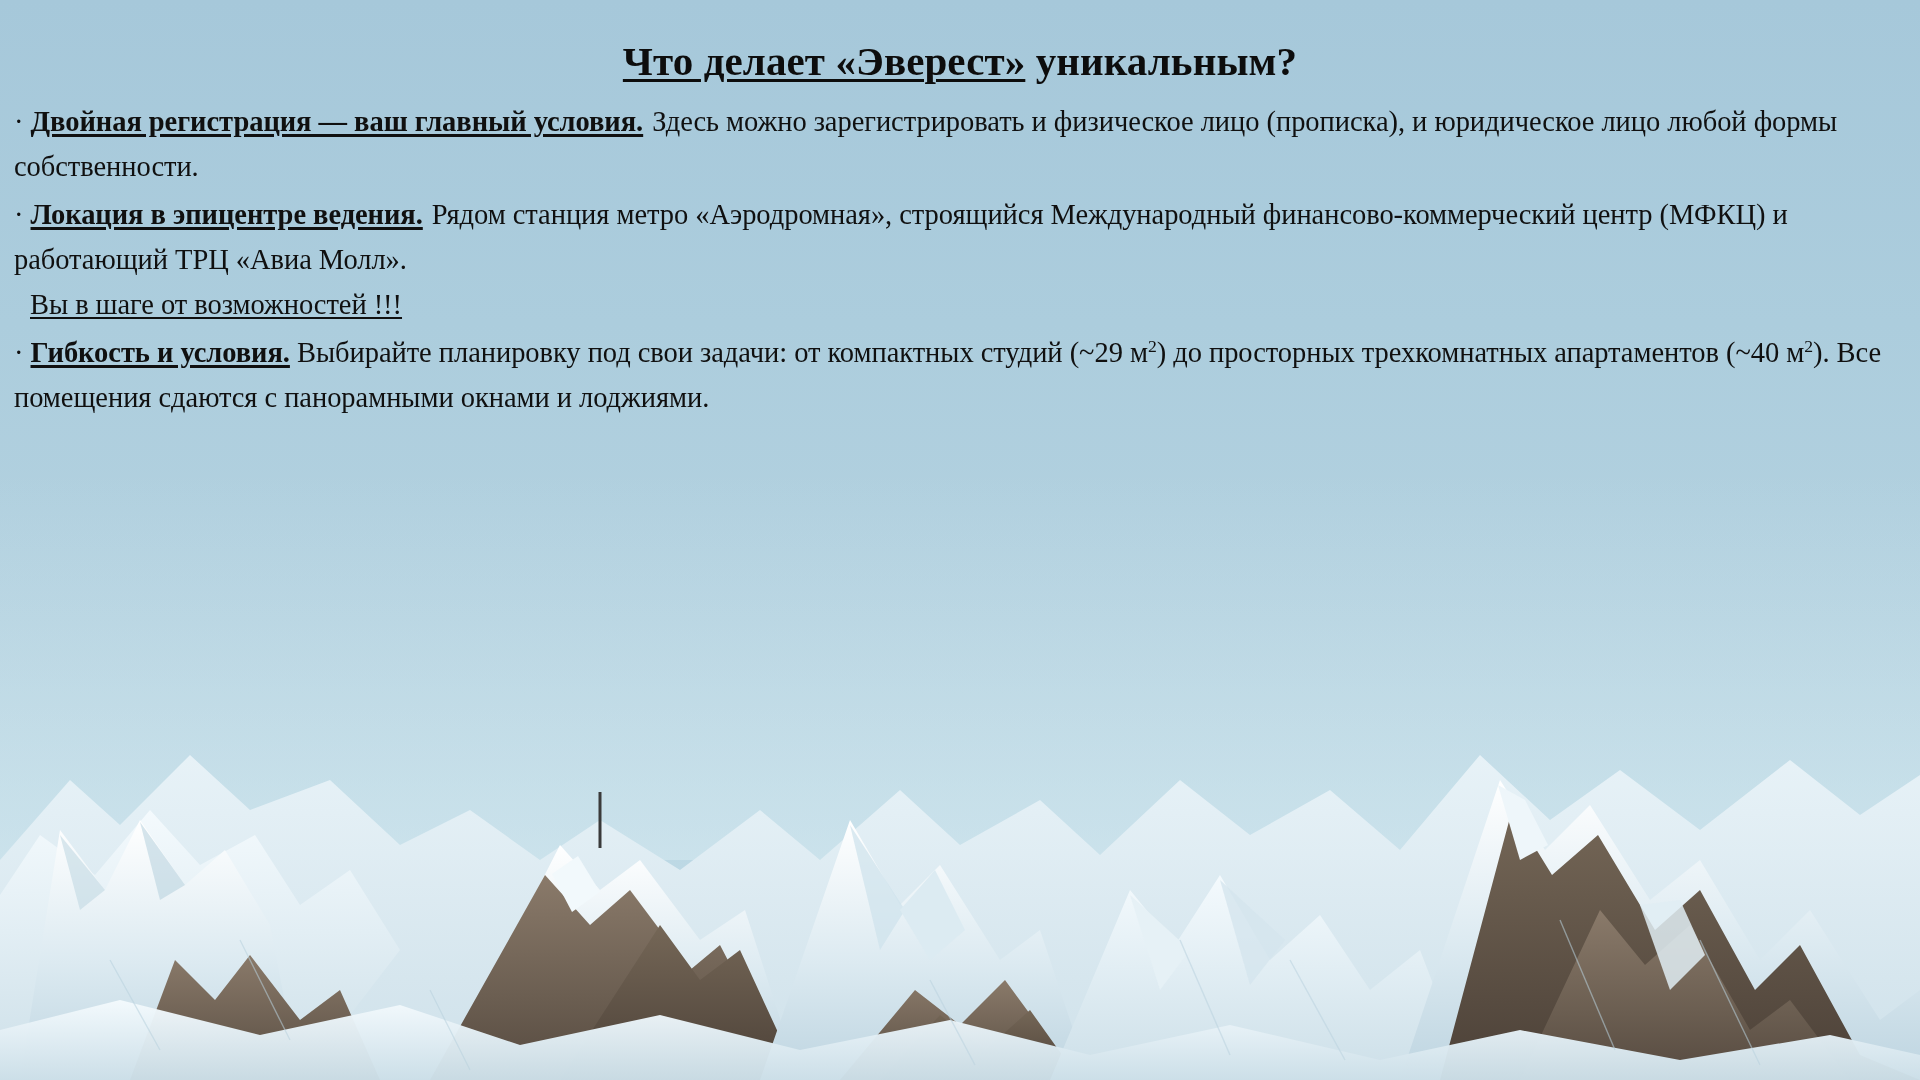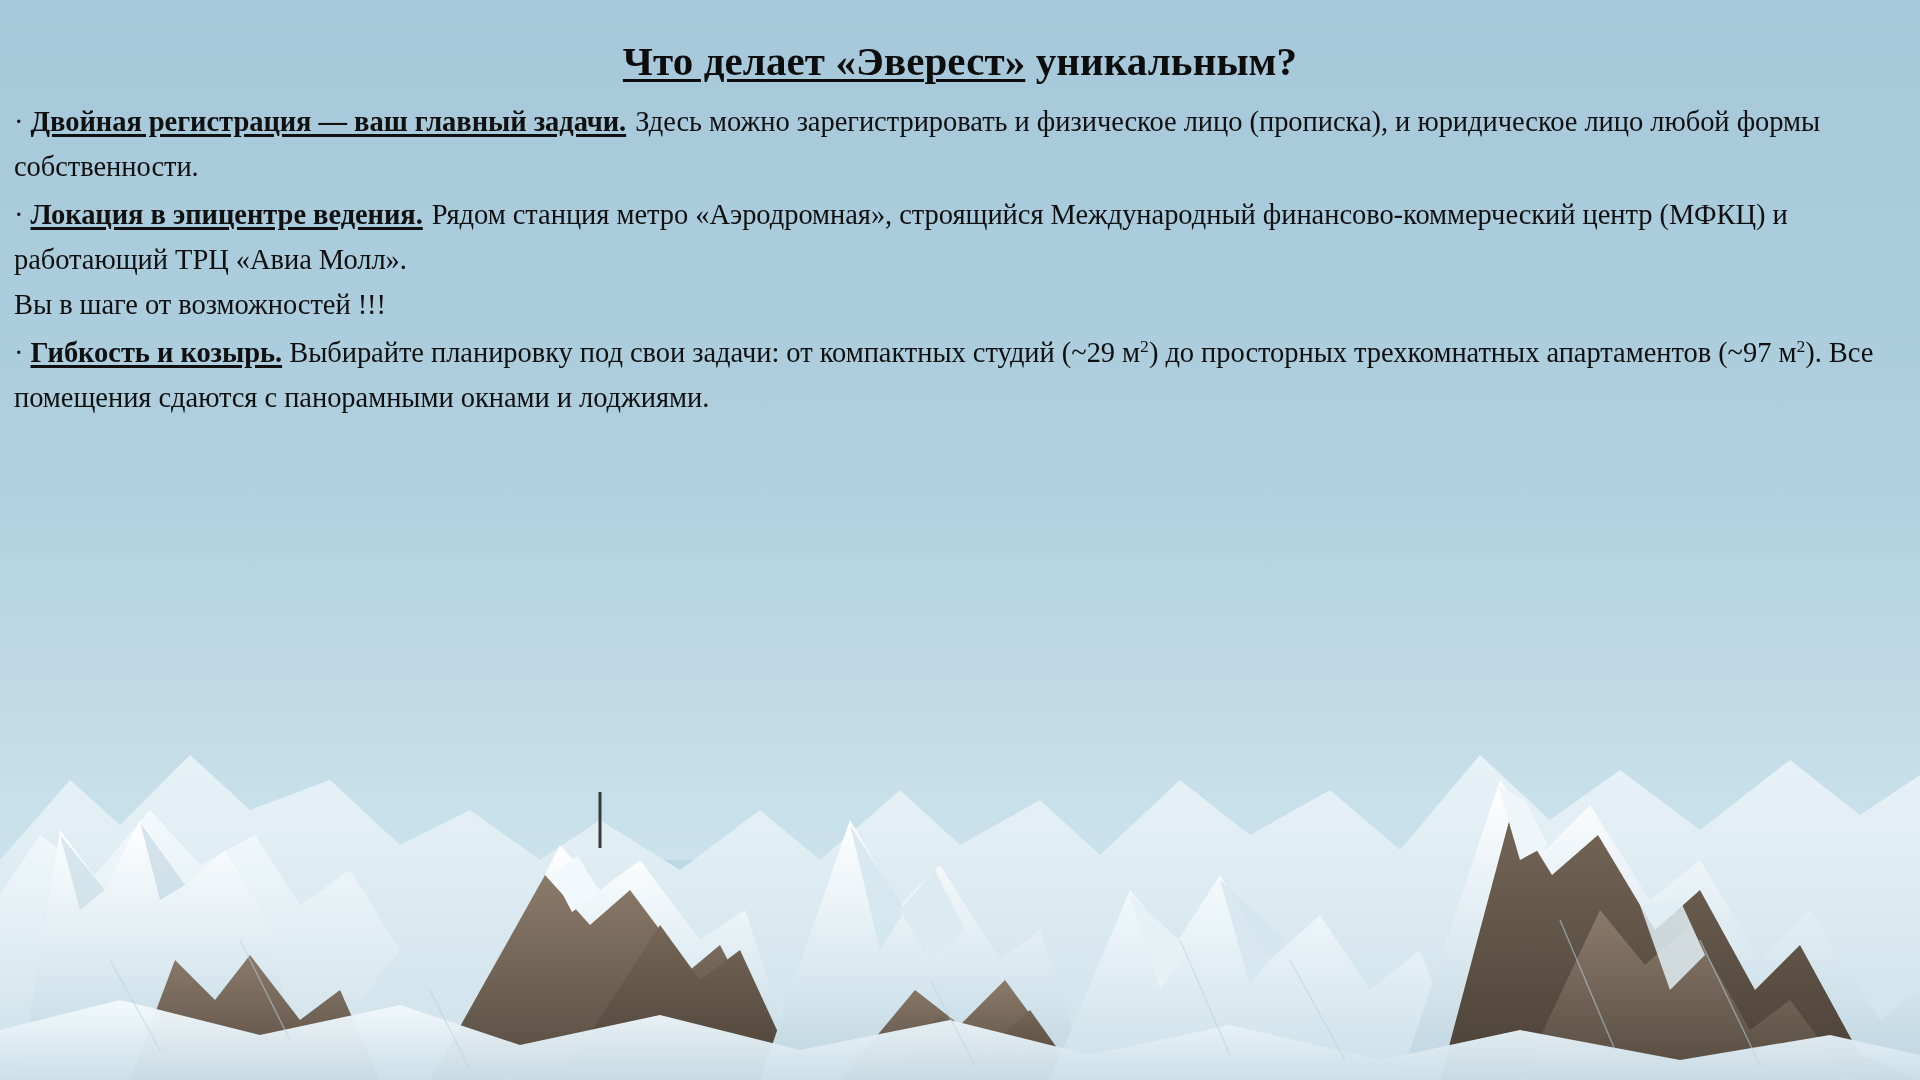--- a/index.html
+++ b/index.html
@@ -89,22 +89,24 @@
   }
 
   .lead {
     font-weight: bold;
     text-decoration: underline;
     text-decoration-thickness: 2.5px;
     text-underline-offset: 3px;
     white-space: normal;
   }
   .plain-underline {
+    text-decoration: underline;
     text-decoration-thickness: 2px;
     text-underline-offset: 3px;
+    margin-left: 16px;
   }
   .dot {
     font-weight: normal;
   }
   sup.sq {
     font-size: .62em;
     vertical-align: super;
     line-height: 0;
   }
   .gap { display: inline-block; width: 9px; }
@@ -189,23 +191,23 @@
       <path d="M930 320 L975 405"></path>
     </g>
   </svg>
 
   <div id="content">
 
     <h1 id="slide-title"><span class="u">Что делает «Эверест»</span><span> уникальным?</span></h1>
 
     <ul class="body-list">
 
-      <li class="bullet-line"><span class="dot">·</span> <span class="lead">Двойная регистрация — ваш главный задачи.</span><span class="gap"></span><span>Здесь можно зарегистрировать и физическое лицо (прописка), и юридическое лицо любой формы собственности.</span></li>
+      <li class="bullet-line"><span class="dot">·</span> <span class="lead">Двойная регистрация — ваш главный условия.</span><span class="gap"></span><span>Здесь можно зарегистрировать и физическое лицо (прописка), и юридическое лицо любой формы собственности.</span></li>
 
       <li class="bullet-line"><span class="dot">·</span> <span class="lead">Локация в эпицентре ведения.</span><span class="gap"></span><span>Рядом станция метро «Аэродромная», строящийся Международный финансово-коммерческий центр (МФКЦ) и работающий ТРЦ «Авиа Молл».</span><br><span class="plain-underline">Вы в шаге от возможностей !!!</span></li>
 
 
-      <li class="bullet-line"><span class="dot">·</span> <span class="lead">Гибкость и козырь.</span> <span>Выбирайте планировку под свои задачи: от компактных студий (~29 м</span><sup class="sq">2</sup><span>) до просторных трехкомнатных апартаментов (~97 м</span><sup class="sq">2</sup><span>). Все помещения сдаются с панорамными окнами и лоджиями.</span></li>
+      <li class="bullet-line"><span class="dot">·</span> <span class="lead">Гибкость и условия.</span> <span>Выбирайте планировку под свои задачи: от компактных студий (~29 м</span><sup class="sq">2</sup><span>) до просторных трехкомнатных апартаментов (~40 м</span><sup class="sq">2</sup><span>). Все помещения сдаются с панорамными окнами и лоджиями.</span></li>
 
 
     </ul>
   </div>
 </div>
 
 </body></html>

